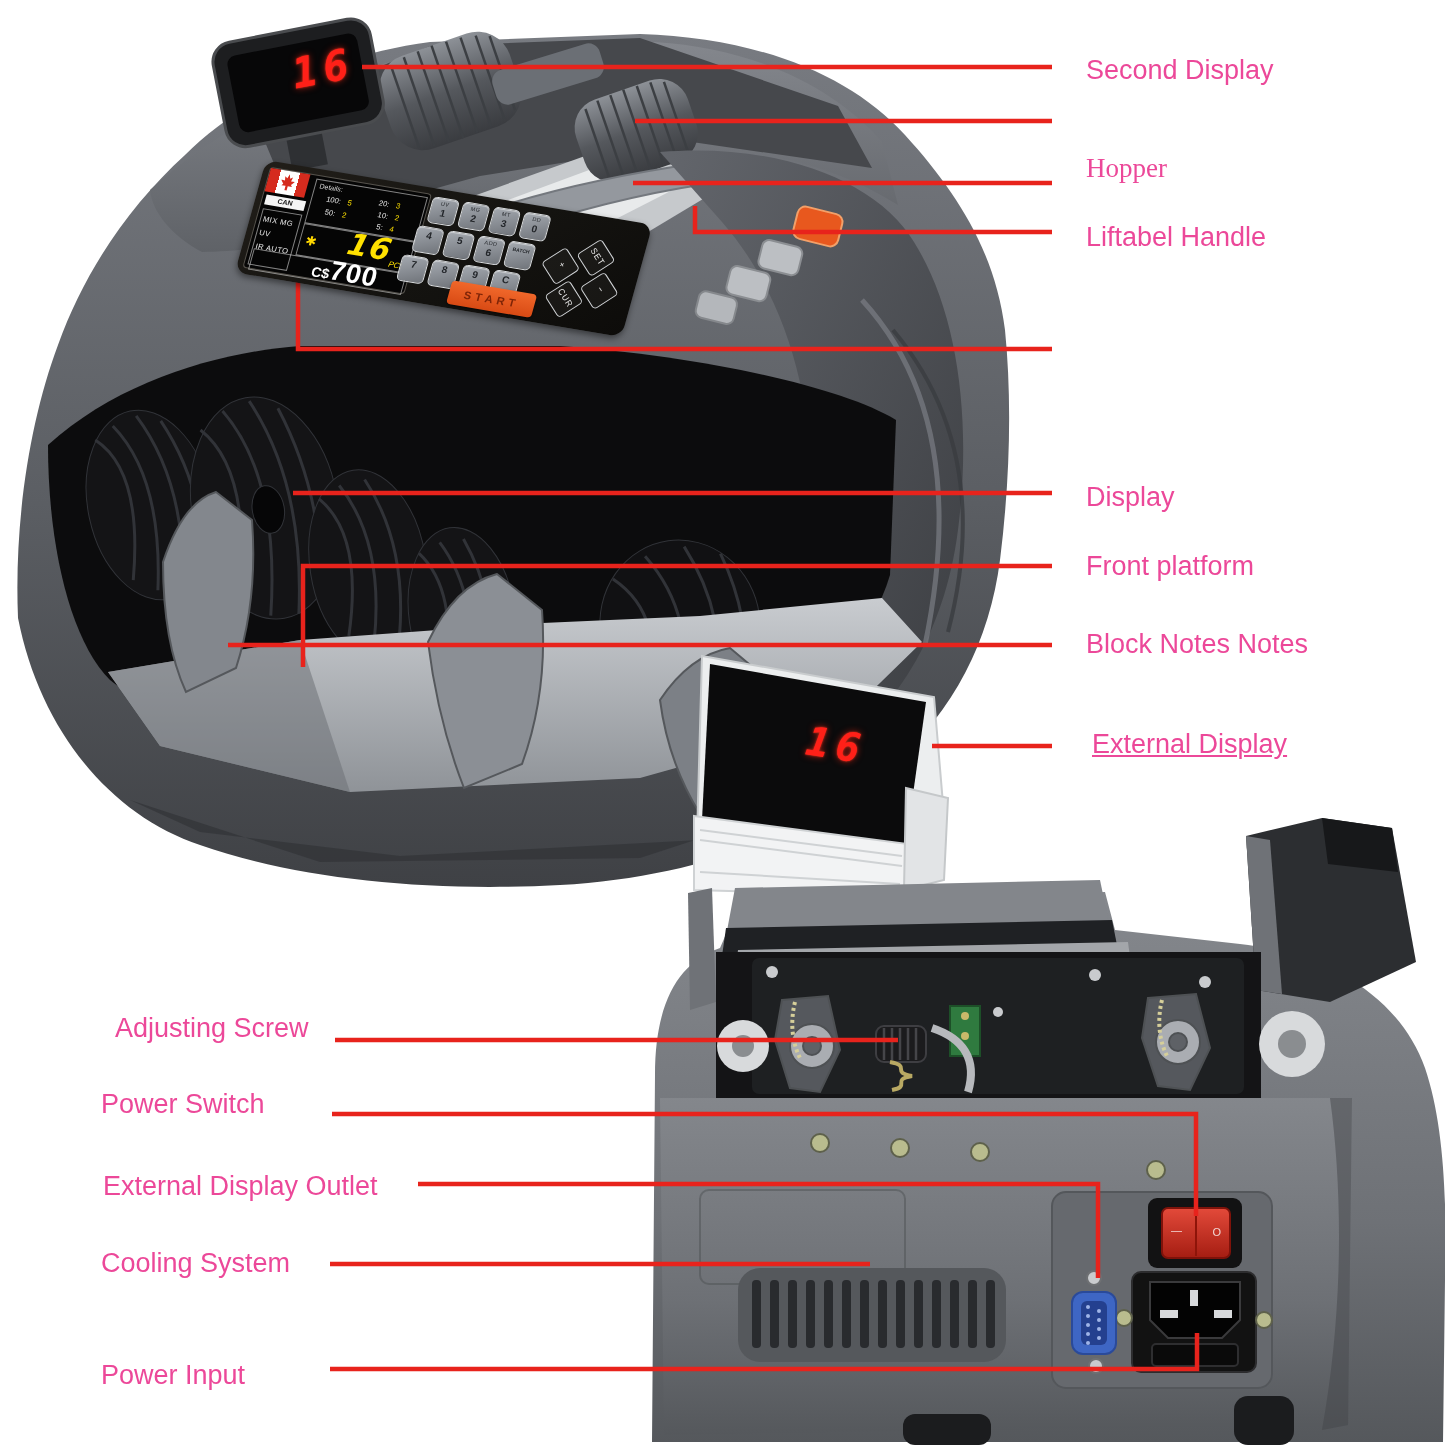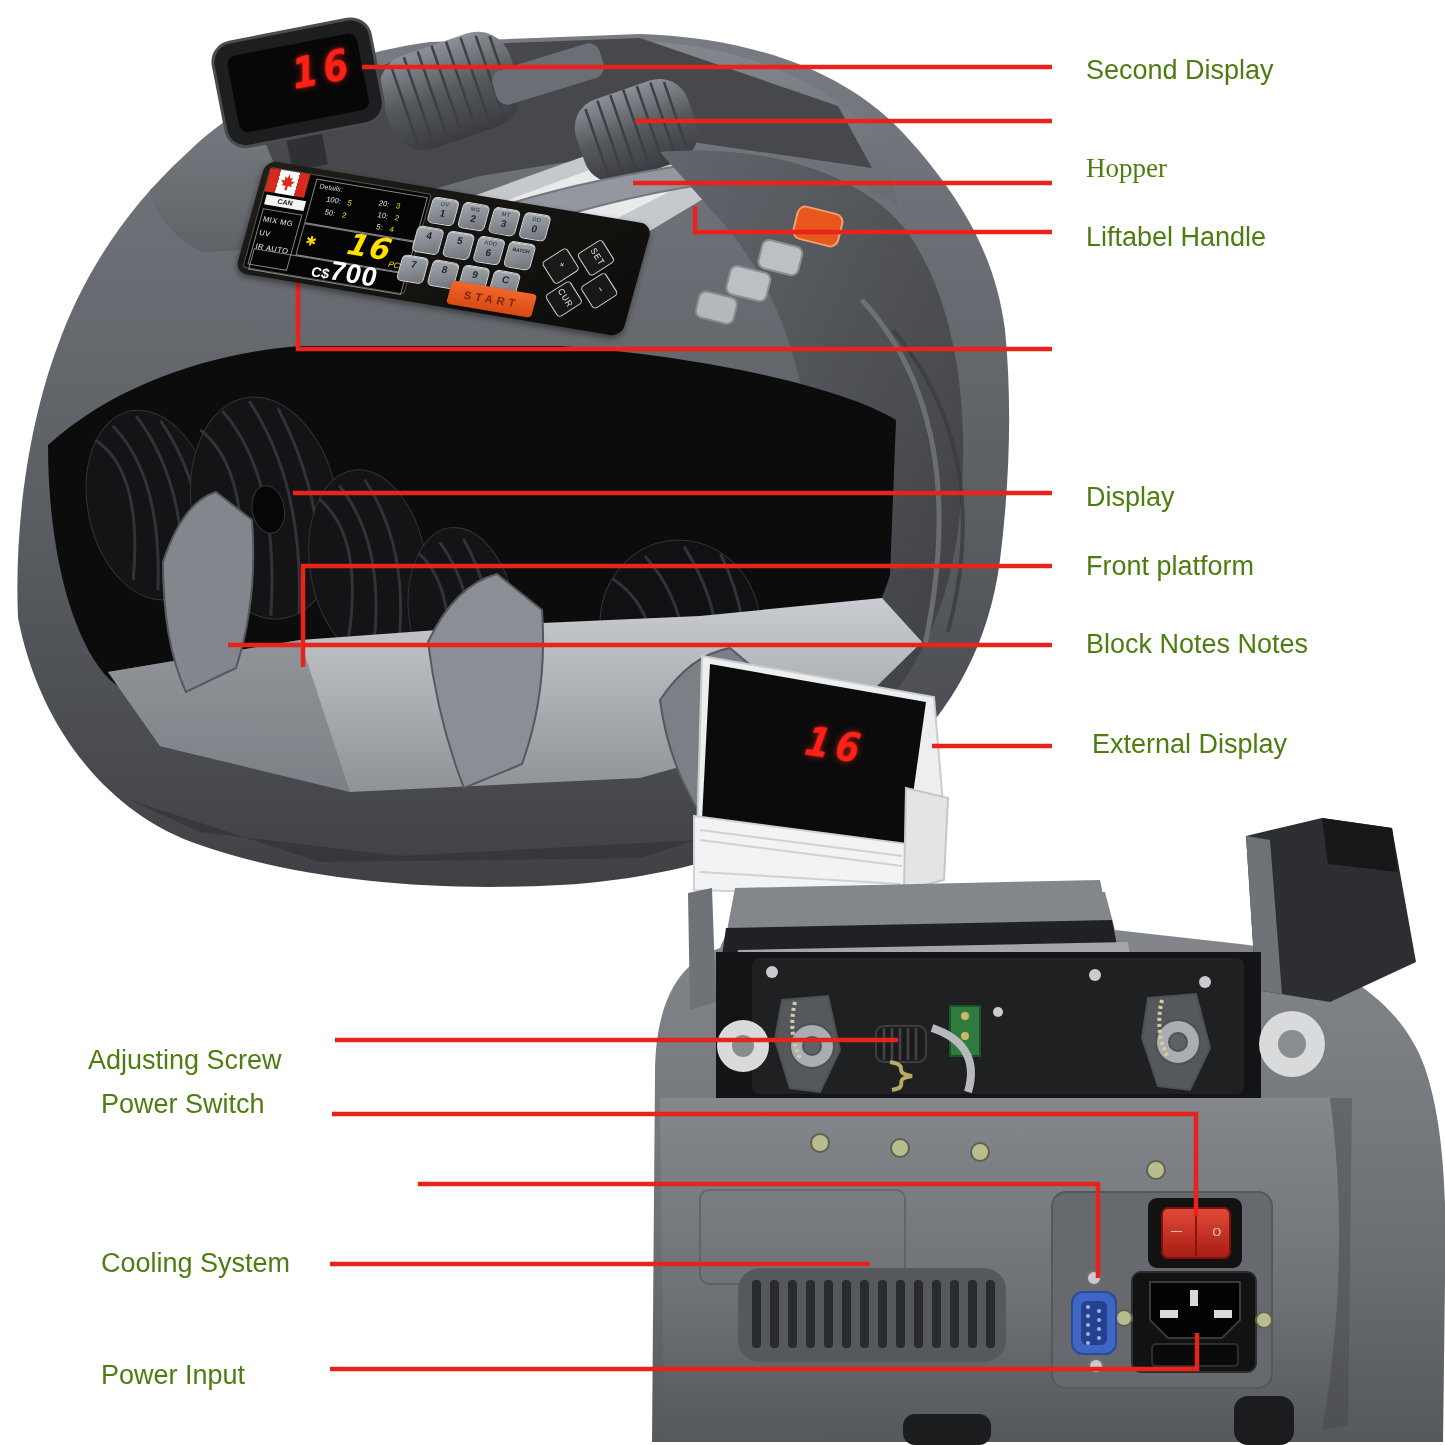--- a/index.html
+++ b/index.html
@@ -1,20 +1,20 @@
 <!DOCTYPE html>
 <html><head>
 <meta charset="utf-8">
 <style>
   html,body{margin:0;padding:0;background:#fff;}
   #stage{position:relative;width:1445px;height:1445px;background:#fff;overflow:hidden;
          font-family:"Liberation Sans",sans-serif;}
   #art{position:absolute;left:0;top:0;width:1445px;height:1445px;}
 
-  .lbl{position:absolute;font-size:27px;line-height:32px;color:#4d7c0f;white-space:nowrap;}
+  .lbl{position:absolute;font-size:27px;line-height:32px;color:#ec4899;white-space:nowrap;}
 
   .seg{position:absolute;font-family:"DejaVu Sans Mono",monospace;font-weight:bold;font-style:italic;
        color:#ff2018;text-shadow:0 0 7px rgba(255,40,20,.65),0 0 2px rgba(255,60,40,.9);
        letter-spacing:6px;white-space:nowrap;}
 
   
   #panel{position:absolute;left:266px;top:160px;width:392px;height:116px;
          background:linear-gradient(140deg,#211e19,#141310 55%,#0d0c0a);
          border-radius:12px;transform:rotate(9.5deg) skewX(-6deg);transform-origin:0 0;
          box-shadow:0 3px 6px rgba(0,0,0,.45);}
@@ -466,19 +466,20 @@
   <span class="on">—</span>
   <span class="off">O</span>
 </div>
 
 <div class="lbl" style="left:1086px;top:54px;">Second Display</div>
 <div class="lbl" style="left:1086px;top:152px;font-family:Liberation Serif, serif;">Hopper</div>
 <div class="lbl" style="left:1086px;top:221px;">Liftabel Handle</div>
 <div class="lbl" style="left:1086px;top:481px;">Display</div>
 <div class="lbl" style="left:1086px;top:550px;">Front platform</div>
 <div class="lbl" style="left:1086px;top:628px;">Block Notes Notes</div>
-<div class="lbl" style="left:1092px;top:728px;">External Display</div>
-<div class="lbl" style="left:88px;top:1012px;margin-top:32px;">Adjusting Screw</div>
+<div class="lbl" style="left:1092px;top:728px;text-decoration:underline;">External Display</div>
+<div class="lbl" style="left:115px;top:1012px;">Adjusting Screw</div>
 <div class="lbl" style="left:101px;top:1088px;">Power Switch</div>
+<div class="lbl" style="left:103px;top:1170px;">External Display Outlet</div>
 <div class="lbl" style="left:101px;top:1247px;">Cooling System</div>
 <div class="lbl" style="left:101px;top:1350px;margin-top:9px;">Power Input</div>
 
 </div>
 
 </body></html>

